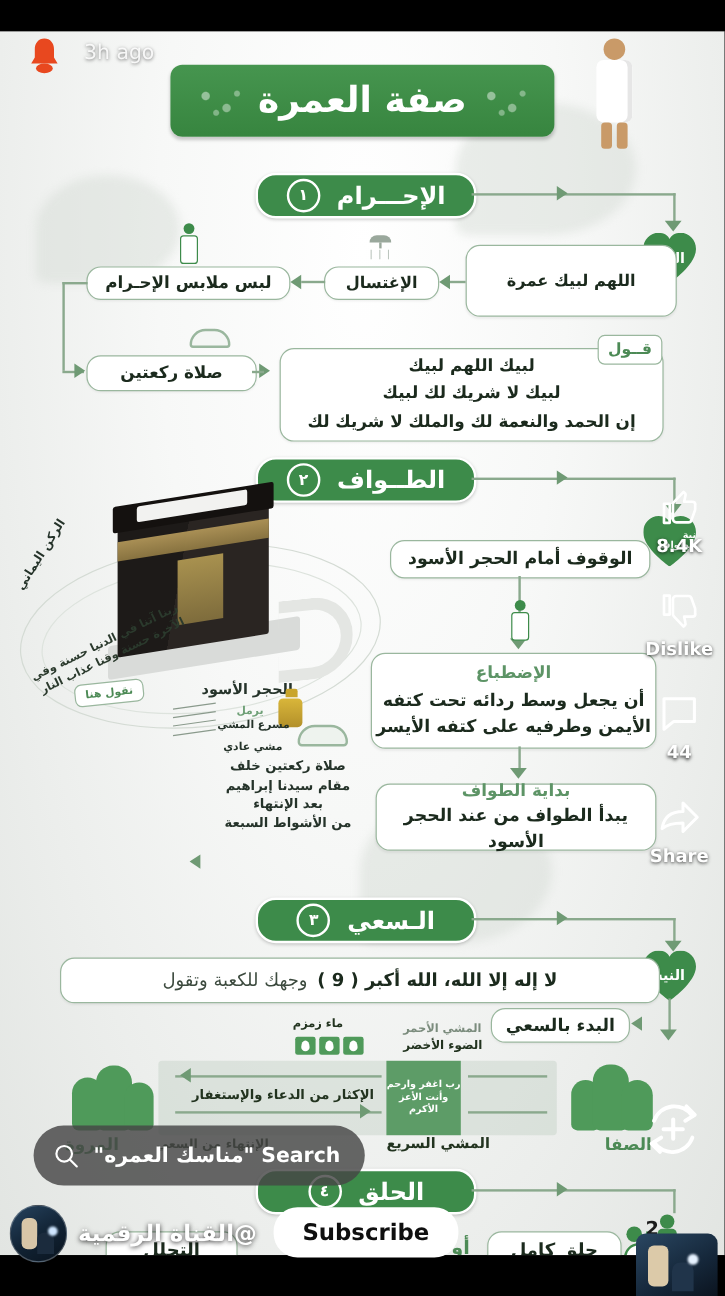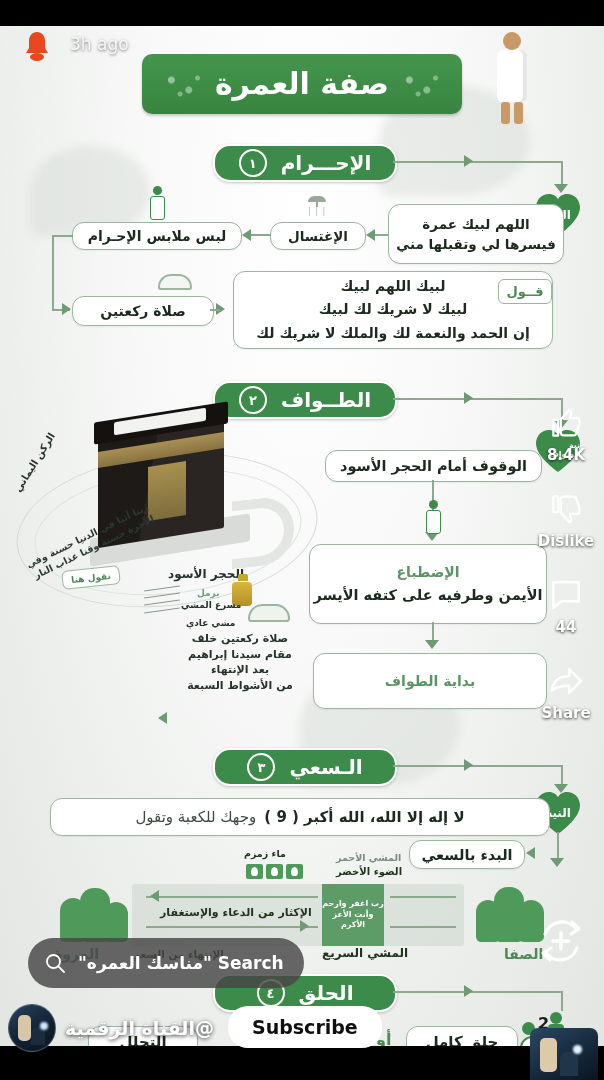--- a/index.html
+++ b/index.html
@@ -261,21 +261,20 @@
     <div class="conn v" style="left:561px;top:135px;height:26px;"></div>
     <div class="arrow-d" style="left:554px;top:158px;"></div>
     <div class="arrow-r" style="left:464px;top:129px;"></div>
 
     <div class="heart" style="left:536px;top:168px;">
       <span>النية</span>
     </div>
 
     <div class="card" style="left:388px;top:178px;width:162px;height:58px;font-size:13.5px;line-height:1.5;padding:0 6px;">
       <div>اللهم لبيك عمرة</div>
-      <div>فيسرها لي وتقبلها مني</div>
     </div>
 
     <div class="card" style="left:270px;top:196px;width:94px;height:26px;font-size:13.5px;">
       <div>الإغتسال</div>
     </div>
     <div class="arrow-l" style="left:366px;top:203px;"></div>
     <div class="conn h" style="left:375px;top:208px;width:13px;"></div>
 
     <div style="position:absolute;left:306px;top:170px;width:22px;height:24px;">
       <div style="width:18px;height:6px;border-radius:9px 9px 0 0;background:#9aa89c;margin:0 auto;"></div>
@@ -303,21 +302,21 @@
       <div>صلاة ركعتين</div>
     </div>
 
     <div style="position:absolute;left:158px;top:248px;width:36px;height:20px;">
       <div style="width:30px;height:12px;border:2px solid #9ab79e;border-radius:14px 14px 3px 3px;background:#f4f6f4;"></div>
     </div>
 
     <div class="arrow-r" style="left:216px;top:277px;"></div>
     <div class="conn h" style="left:210px;top:283px;width:10px;"></div>
 
-    <div class="card" style="left:233px;top:245px;width:318px;height:76px;font-size:14px;line-height:1.65;justify-content:center;">
+    <div class="card" style="left:233px;top:264px;width:318px;height:76px;font-size:14px;line-height:1.65;justify-content:center;">
       <div>لبيك اللهم لبيك</div>
       <div>لبيك لا شريك لك لبيك</div>
       <div>إن الحمد والنعمة لك والملك لا شريك لك</div>
     </div>
     <div class="tag" style="left:498px;top:253px;width:52px;height:23px;font-size:13px;">
       <span>قــول</span>
     </div>
 
     <div class="step-pill" style="left:213px;top:355px;width:180px;">
       <span>الطــواف</span>
@@ -339,28 +338,30 @@
     <div class="conn v" style="left:432px;top:454px;height:56px;"></div>
     <div class="arrow-d" style="left:425px;top:506px;"></div>
 
     <div class="person" style="left:424px;top:474px;width:18px;height:34px;">
       <div class="head"></div>
         <div class="body"></div>
     </div>
 
     <div class="card" style="left:309px;top:518px;width:236px;height:78px;font-size:14.5px;line-height:1.5;">
       <div class="sub" style="font-size:14px;margin-bottom:2px;">الإضطباع</div>
+      <div>أن يجعل وسط ردائه تحت كتفه</div>
       <div>الأيمن وطرفيه على كتفه الأيسر</div>
     </div>
 
     <div class="conn v" style="left:432px;top:596px;height:22px;"></div>
     <div class="arrow-d" style="left:425px;top:614px;"></div>
 
     <div class="card" style="left:313px;top:627px;width:232px;height:54px;font-size:14.5px;line-height:1.5;">
       <div class="sub" style="font-size:14px;">بداية الطواف</div>
+      <div>يبدأ الطواف من عند الحجر الأسود</div>
     </div>
 
     <div id="kaaba-wrap">
       <div id="kaaba-tawaf-rings"></div>
       <div id="kaaba-tawaf-rings2"></div>
       <div id="kaaba-base"></div>
       <div id="kaaba-hijr"></div>
       <div id="kaaba-cube"></div>
       <div id="kaaba-belt"></div>
       <div id="kaaba-door"></div>

